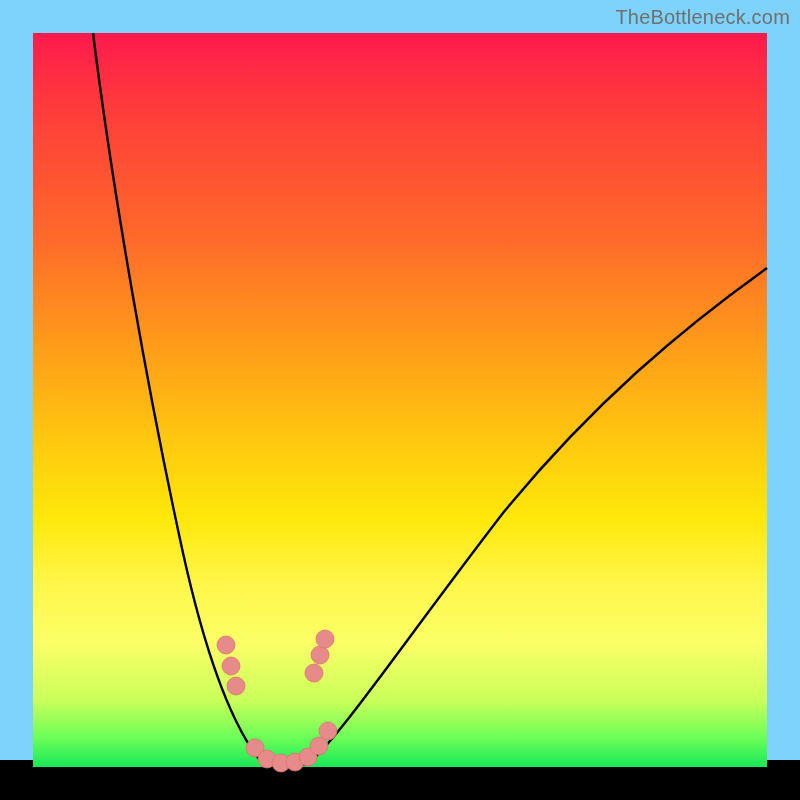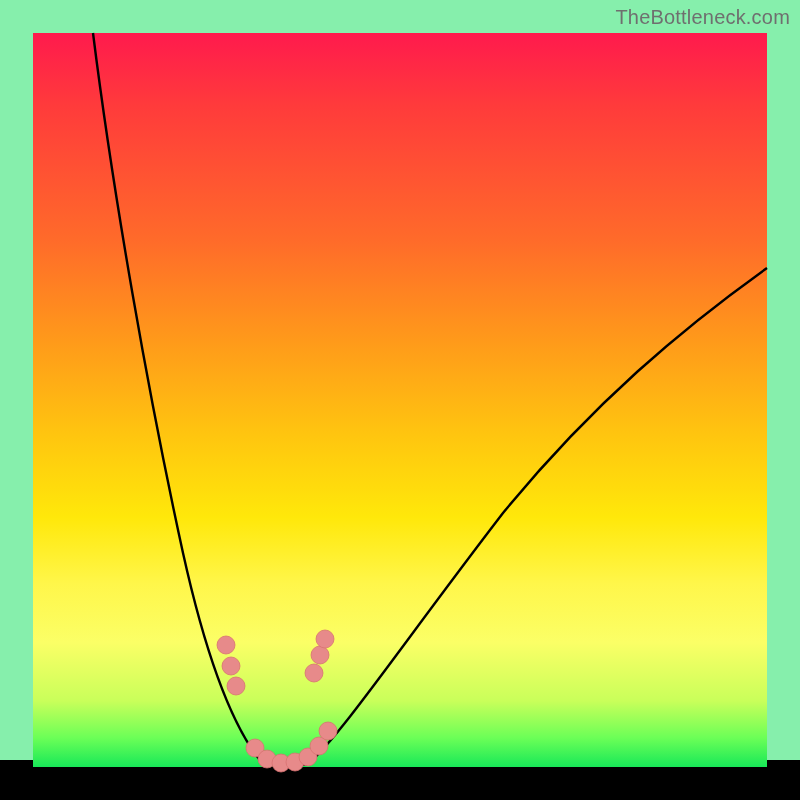--- a/index.html
+++ b/index.html
@@ -8,21 +8,21 @@
     width: 800px;
     height: 800px;
     overflow: hidden;
     background: #000;
     font-family: Arial, Helvetica, sans-serif;
   }
   .frame {
     position: absolute;
     left: 0; top: 0;
     width: 800px; height: 760px;
-    background: #86efac;
+    background: #7dd3fc;
   }
   .plot-area {
     position: absolute;
     left: 33px;
     top: 33px;
     width: 734px;
     height: 734px;
     
     background: linear-gradient(to bottom,
       #ff1a4d 0%,

